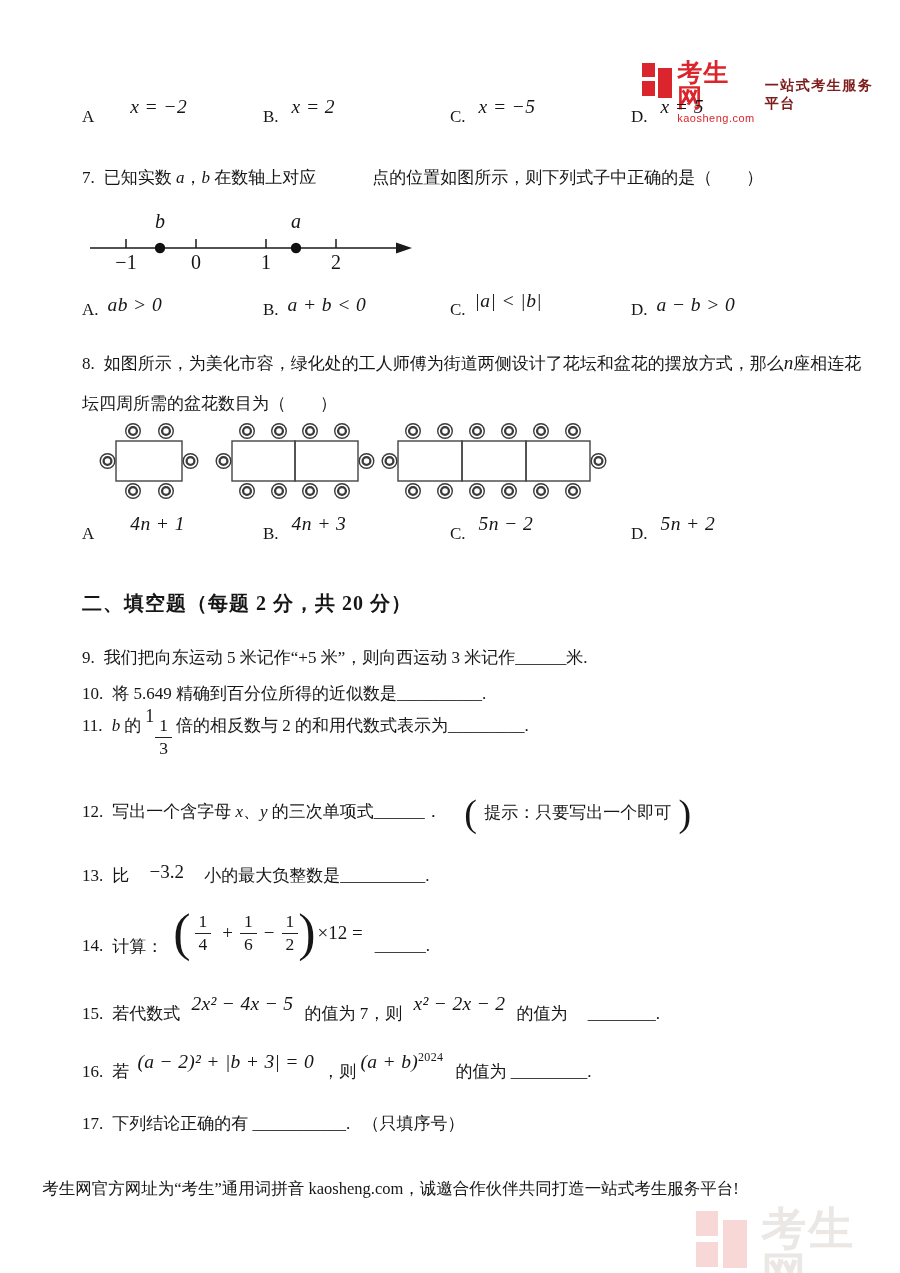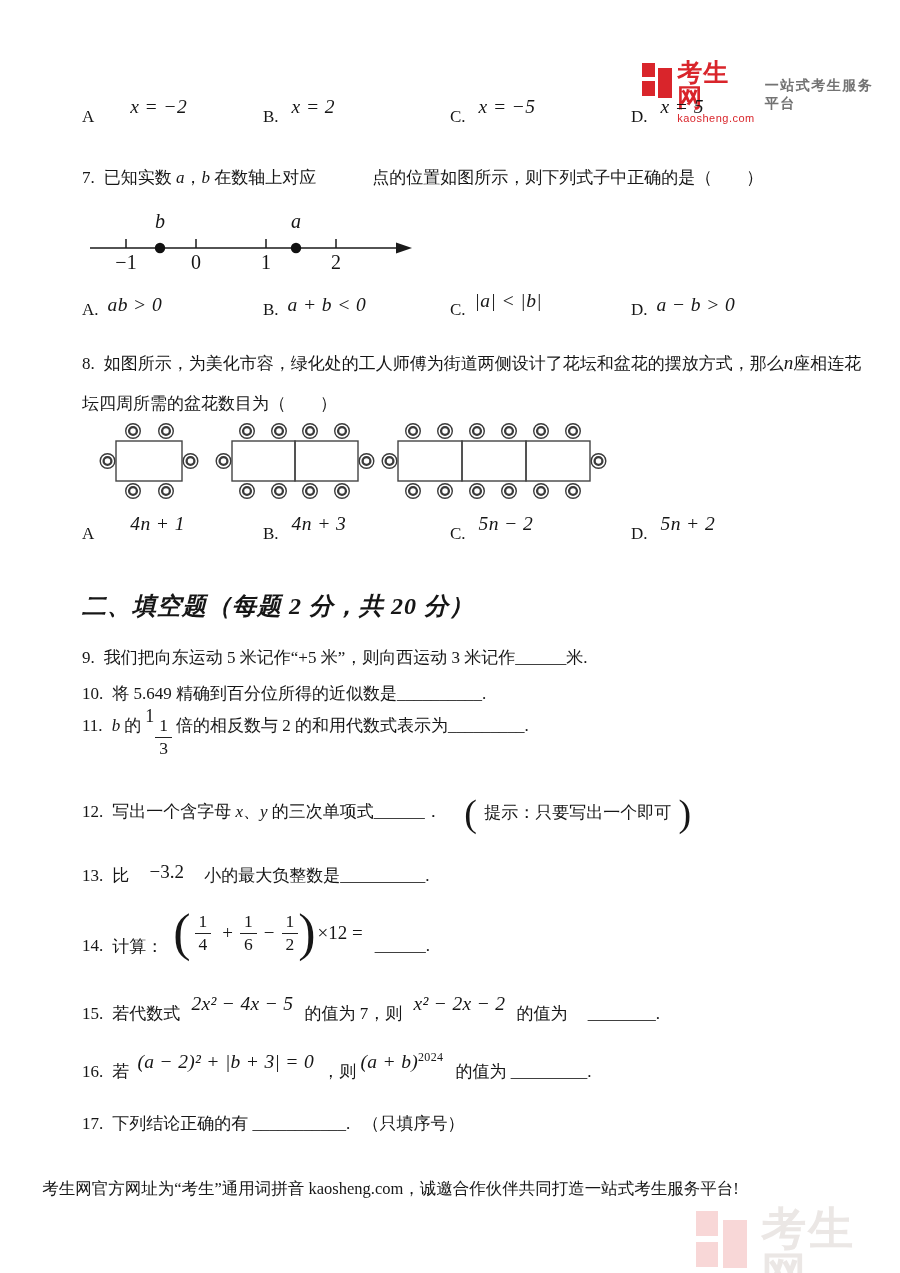--- a/index.html
+++ b/index.html
@@ -10,21 +10,21 @@
   
   .logo{position:absolute;top:60px;left:642px;display:flex;align-items:flex-start;
         font-family:"Liberation Sans","DejaVu Sans",sans-serif;}
   .logo-icon{position:relative;width:33px;height:40px;margin-right:7px;}
   .li-a,.li-b,.li-c{position:absolute;background:#d9252b;}
   .li-a{left:0;top:3px;width:13px;height:14px;}
   .li-b{left:0;top:21px;width:13px;height:15px;}
   .li-c{left:16px;top:8px;width:14px;height:30px;}
   .logo-brand{color:#d9252b;font-size:25px;font-weight:bold;line-height:1;letter-spacing:1px;}
   .logo-domain{color:#d9252b;font-size:11px;letter-spacing:.5px;margin-top:2px;}
-  .logo-tagline{color:#737373;font-size:14px;font-weight:bold;margin:17px 16px 0 10px;letter-spacing:1.5px;}
+  .logo-tagline{color:#7f1d1d;font-size:14px;font-weight:bold;margin:17px 16px 0 10px;letter-spacing:1.5px;}
   
   .row{position:absolute;left:0;width:900px;height:40px;padding-left:32px;}
   .opt{position:absolute;top:0;white-space:nowrap;}
   .opt .lab{font-size:17px;}
   .opt .f{font-style:italic;font-size:19.5px;margin-left:13px;position:relative;top:-9px;letter-spacing:.4px;}
   .opt.gapA .f{margin-left:36px;}
   .row.flat .opt .f{top:-4px;margin-left:9px;}
   
   .frac{display:inline-block;text-align:center;line-height:1.12;font-size:17.5px;vertical-align:middle;}
   .frac .fn{display:block;border-bottom:1.4px solid #222;padding:0 4px 1px;}
@@ -32,21 +32,21 @@
   .bigp{font-size:52px;line-height:0;position:relative;font-family:"Liberation Serif",serif;font-weight:400;}
   .hintp{font-size:38px;line-height:0;vertical-align:-9px;font-family:"Liberation Serif",serif;}
   .low{position:relative;top:13px;}
   .raise{position:relative;top:-9px;font-size:19.5px;letter-spacing:.3px;}
   .raise3{position:relative;top:-3px;font-size:19px;}
   .supx{font-size:12px;font-style:normal;}
   .qnum{margin-right:9px;}
   .blank{letter-spacing:0;}
   .opx{margin:0 7px;font-size:19px;}
   
-  .sec{font-size:24px;font-weight:bold;letter-spacing:1px;font-style:italic;}
+  .sec{font-size:20px;font-weight:bold;letter-spacing:1px;}
   
   .footer{position:absolute;top:1178px;left:0;width:781px;text-align:center;font-size:16.5px;}
   .wm{position:absolute;top:1206px;left:696px;display:flex;align-items:flex-start;
       font-family:"Liberation Sans","DejaVu Sans",sans-serif;}
   .wm-icon{position:relative;width:56px;height:64px;margin-right:10px;}
   .wi-a,.wi-b,.wi-c{position:absolute;background:#f8d7d7;}
   .wi-a{left:0;top:5px;width:22px;height:25px;}
   .wi-b{left:0;top:36px;width:22px;height:25px;}
   .wi-c{left:27px;top:14px;width:24px;height:48px;}
   .wm-brand{color:#ebe7e5;font-size:45px;font-weight:bold;line-height:1;letter-spacing:2px;}

